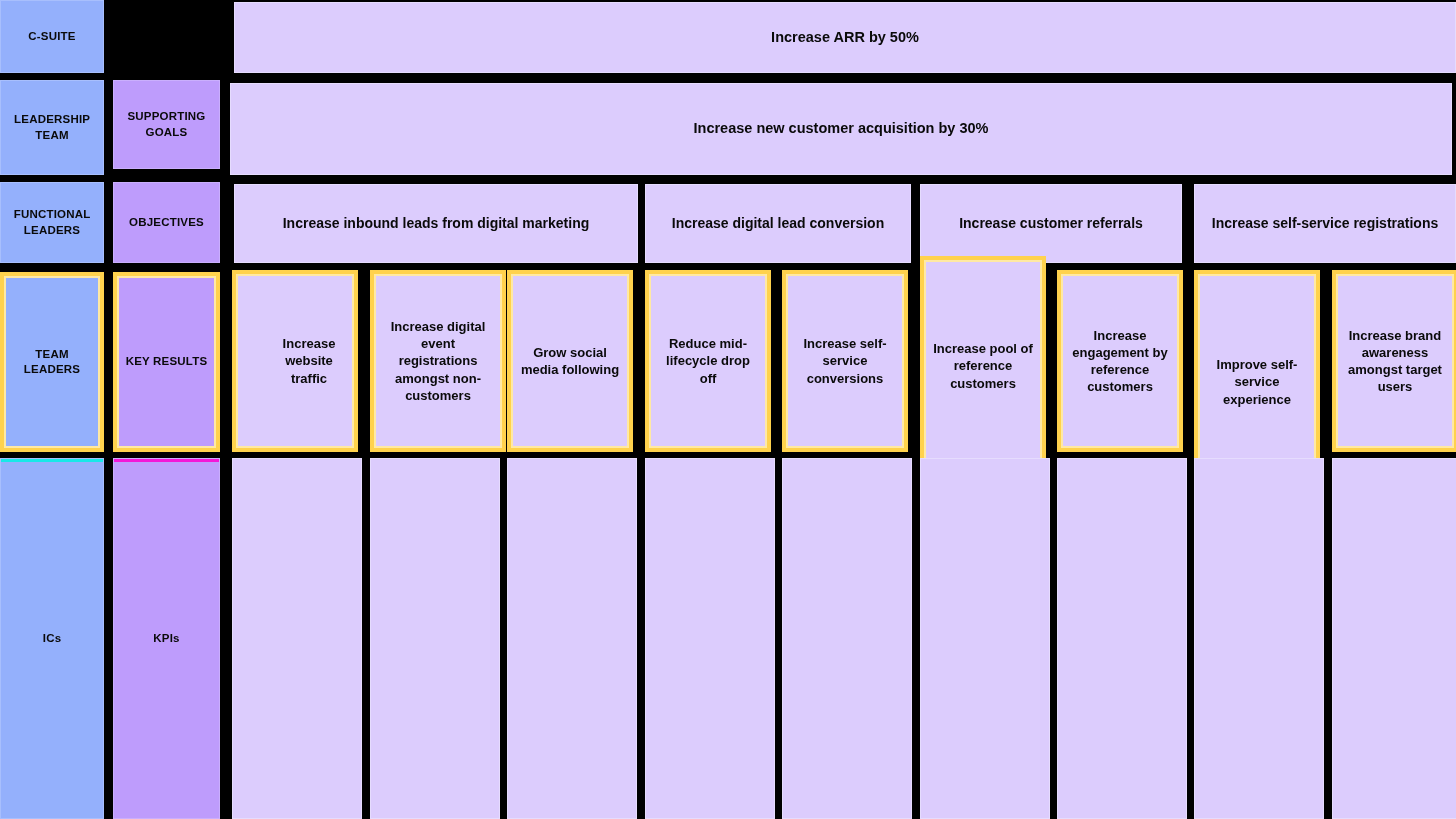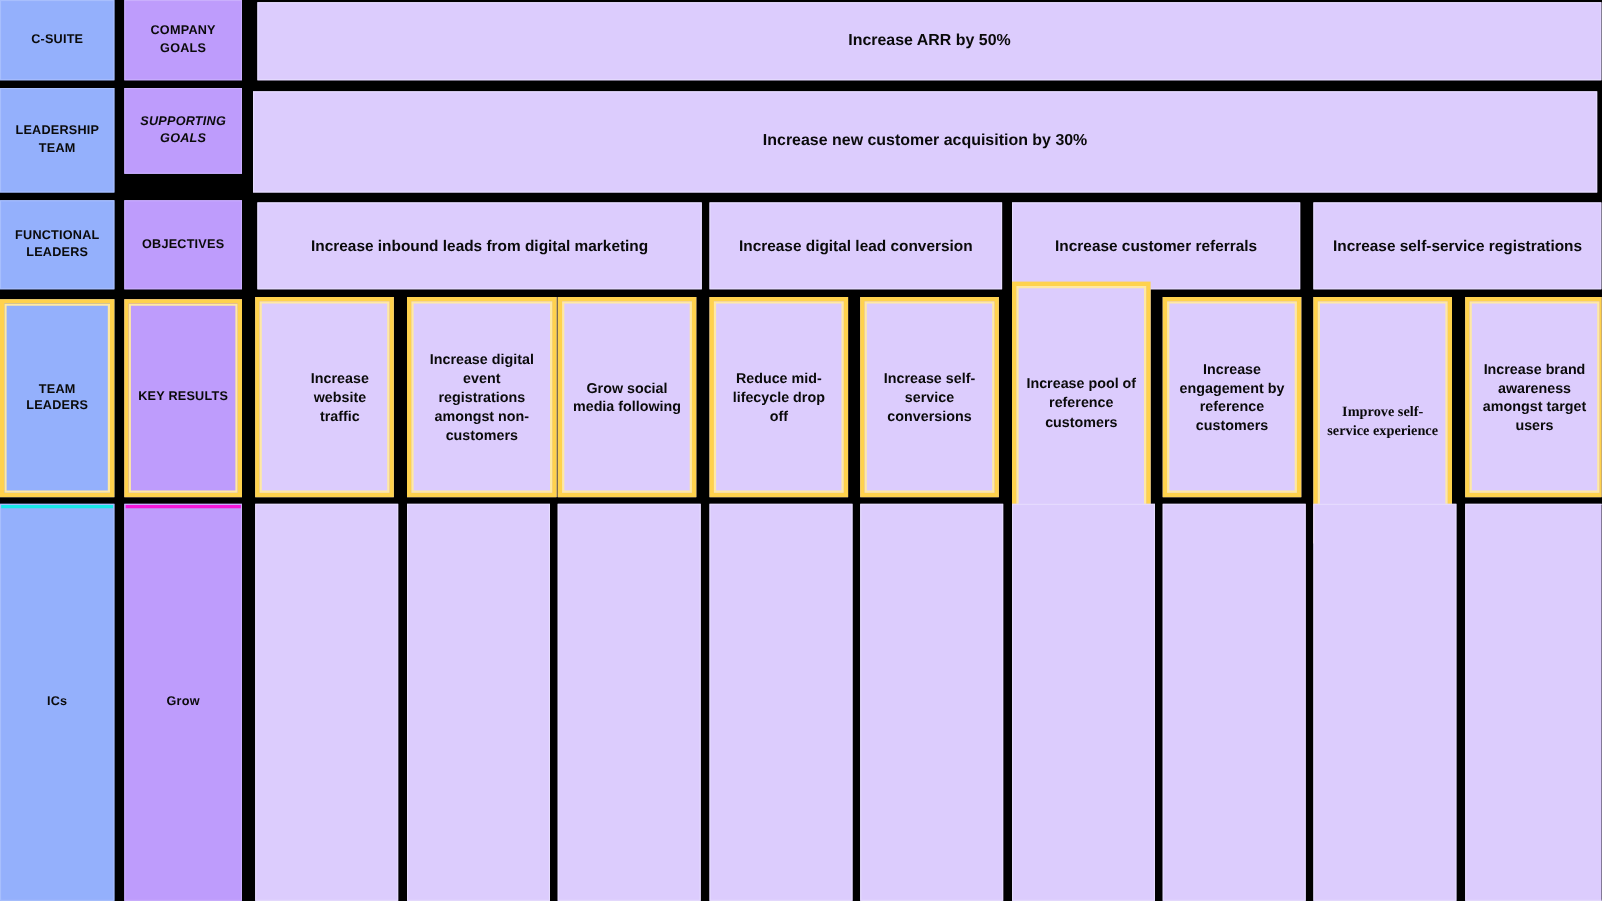--- a/index.html
+++ b/index.html
@@ -69,50 +69,49 @@
   
   .accent-cyan  { box-shadow: inset 0 3px 0 0 #18e8e8; }
   .accent-mag   { box-shadow: inset 0 3px 0 0 #f317d8; }
 </style>
 </head>
 <body>
 
 <div id="board">
 
   <div class="cell lane-label" style="left:0px;  top:0px;   width:104px; height:73px;">C-SUITE</div>
-  <div class="cell lane-type" style="left:113px;top:0px;   width:107px; height:73px;">COMPANY GOALS</div>
   <div class="cell content goal-text" style="left:234px;top:2px;   width:1222px;height:71px;">Increase ARR by 50%</div>
 
   <div class="cell lane-label" style="left:0px;  top:80px;  width:104px; height:95px;">LEADERSHIP TEAM</div>
-  <div class="cell lane-type" style="left:113px;top:80px;  width:107px; height:78px;font-style:italic;">SUPPORTING GOALS</div>
+  <div class="cell lane-type" style="left:113px;top:80px;  width:107px; height:89px;">SUPPORTING GOALS</div>
   <div class="cell content goal-text" style="left:230px;top:83px;  width:1222px;height:92px;">Increase new customer acquisition by 30%</div>
 
   <div class="cell lane-label" style="left:0px;  top:182px; width:104px; height:81px;">FUNCTIONAL LEADERS</div>
   <div class="cell lane-type" style="left:113px;top:182px; width:107px; height:81px;">OBJECTIVES</div>
 
   <div class="cell content objective-text" style="left:234px; top:184px; width:404px; height:79px;">Increase inbound leads from digital marketing</div>
   <div class="cell content objective-text" style="left:645px; top:184px; width:266px; height:79px;">Increase digital lead conversion</div>
   <div class="cell content objective-text" style="left:920px; top:184px; width:262px; height:79px;">Increase customer referrals</div>
   <div class="cell content objective-text" style="left:1194px;top:184px; width:262px; height:79px;">Increase self-service registrations</div>
 
   <div class="cell lane-label gold" style="left:0px;  top:272px; width:104px; height:180px;">TEAM LEADERS</div>
   <div class="cell lane-type gold" style="left:113px;top:272px; width:107px; height:180px;">KEY RESULTS</div>
 
   <div class="cell content kr-text gold" style="left:232px; top:270px; width:126px; height:182px;padding-left:36px;">Increase website traffic</div>
   <div class="cell content kr-text gold" style="left:370px; top:270px; width:136px; height:182px;">Increase digital event registrations amongst non-customers</div>
   <div class="cell content kr-text gold" style="left:507px; top:270px; width:126px; height:182px;">Grow social media following</div>
   <div class="cell content kr-text gold" style="left:645px; top:270px; width:126px; height:182px;">Reduce mid-lifecycle drop off</div>
   <div class="cell content kr-text gold" style="left:782px; top:270px; width:126px; height:182px;">Increase self-service conversions</div>
   <div class="cell content kr-text gold" style="left:920px; top:256px; width:126px; height:220px;">Increase pool of reference customers</div>
   <div class="cell content kr-text gold" style="left:1057px;top:270px; width:126px; height:182px;">Increase engagement by reference customers</div>
-  <div class="cell content kr-text gold" style="left:1194px;top:270px; width:126px; height:224px;font-family:Liberation Serif, serif;">Improve self-service experience</div>
+  <div class="cell content kr-text gold" style="left:1194px;top:270px; width:126px; height:224px;">Improve self-service experience</div>
   <div class="cell content kr-text gold" style="left:1332px;top:270px; width:126px; height:182px;">Increase brand awareness amongst target users</div>
 
   <div class="cell lane-label accent-cyan" style="left:0px;  top:458px; width:104px; height:361px;">ICs</div>
-  <div class="cell lane-type accent-mag" style="left:113px;top:458px; width:107px; height:361px;">Grow</div>
+  <div class="cell lane-type accent-mag" style="left:113px;top:458px; width:107px; height:361px;">KPIs</div>
 
   <div class="cell content" style="left:232px; top:458px; width:130px; height:361px;"></div>
   <div class="cell content" style="left:370px; top:458px; width:130px; height:361px;"></div>
   <div class="cell content" style="left:507px; top:458px; width:130px; height:361px;"></div>
   <div class="cell content" style="left:645px; top:458px; width:130px; height:361px;"></div>
   <div class="cell content" style="left:782px; top:458px; width:130px; height:361px;"></div>
   <div class="cell content" style="left:920px; top:458px; width:130px; height:361px;"></div>
   <div class="cell content" style="left:1057px;top:458px; width:130px; height:361px;"></div>
   <div class="cell content" style="left:1194px;top:458px; width:130px; height:361px;"></div>
   <div class="cell content" style="left:1332px;top:458px; width:130px; height:361px;"></div>

